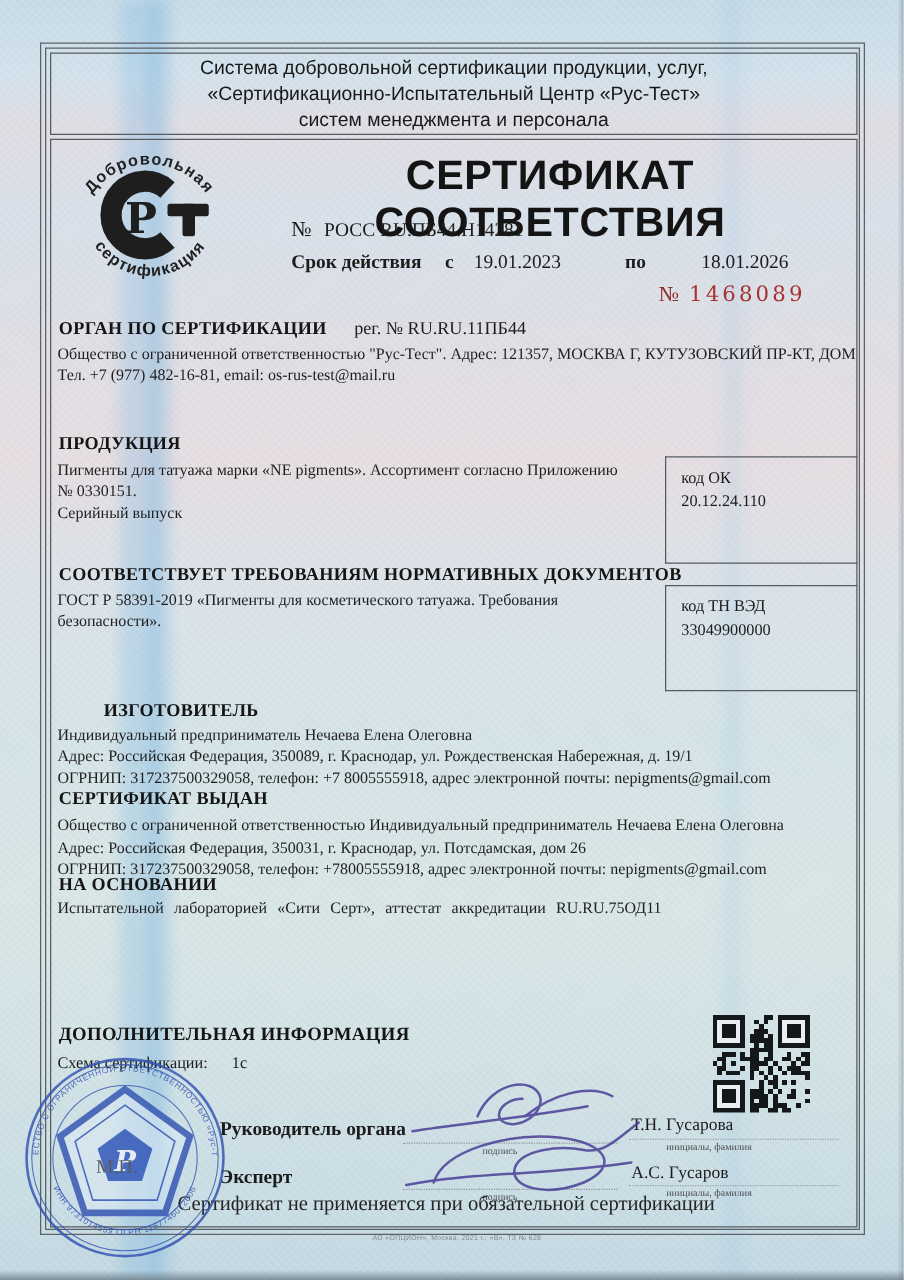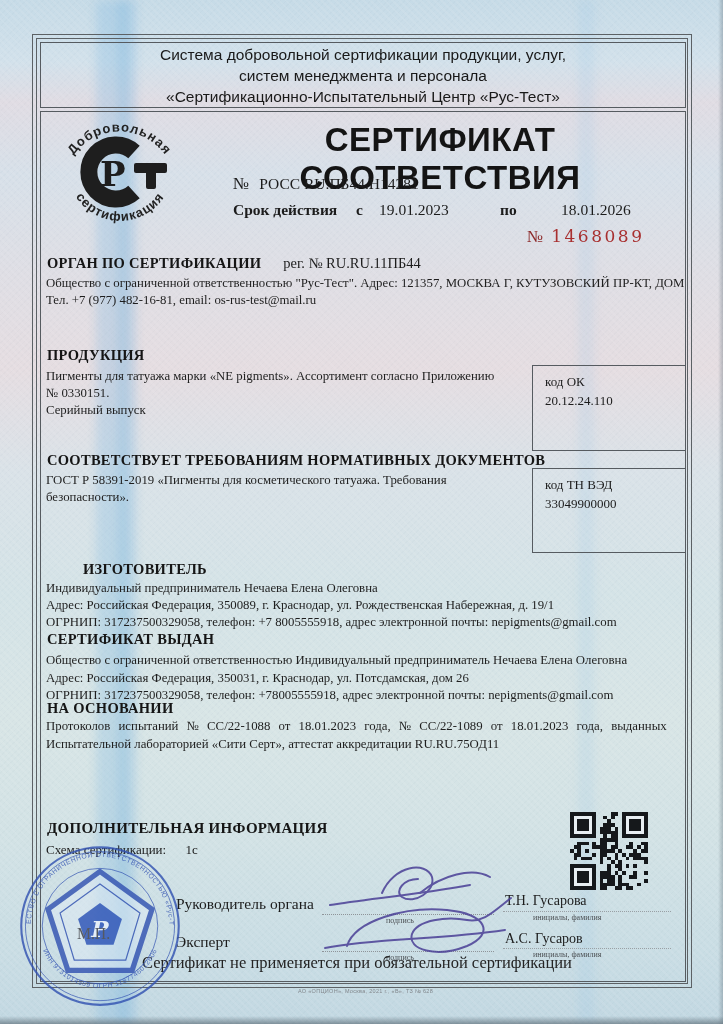--- a/index.html
+++ b/index.html
@@ -57,21 +57,21 @@
   .h-row{display:flex;gap:22px;align-items:baseline;}
   .reg{font-size:14.5px;font-weight:normal;}
   .body-text{font-size:12.8px;line-height:16.5px;color:#1e1e1e;}
   .just1 > div:first-child{word-spacing:5px;}
 
   .code-box{left:532px;width:154px;border:1px solid #565b60;border-right:none;
     box-sizing:border-box;padding:6px 0 0 12px;font-size:13px;line-height:19px;}
 
   .qr{left:570px;top:812px;}
 
-  .role{left:176px;font-family:"Liberation Serif",serif;font-weight:normal;font-size:15.5px;}
+  .role{left:176px;font-family:"Liberation Serif",serif;font-weight:bold;font-size:15.5px;}
   .sig-line{border-top:1px dotted #8f9499;width:172px;height:0;}
   .caption{font-size:8px;color:#4b4f53;}
   .name{font-size:14px;}
   .name-line{border-top:1px dotted #9aa0a5;width:168px;height:0;}
 
   .bottom-note{left:142px;top:953px;font-size:16.5px;color:#242424;}
   .fineprint{left:298px;top:988px;font-size:5.5px;color:#82878c;letter-spacing:.3px;
     font-family:"Liberation Sans",sans-serif;}
   svg{display:block;}
 </style>
@@ -82,22 +82,22 @@
 <div class="streak s1"></div>
 <div class="streak s2"></div>
 <div class="streak s3"></div>
 
 <div class="frame">
   <div class="frame-inner"></div>
 </div>
 
 <div class="header-box">
   <div>Система добровольной сертификации продукции, услуг,</div>
+  <div>«Сертификационно-Испытательный Центр «Рус-Тест»</div>
   <div>систем менеджмента и персонала</div>
-  <div>«Сертификационно-Испытательный Центр «Рус-Тест»</div>
 </div>
 
 <div class="main-box"></div>
 
 <div class="abs" style="left:52px;top:114px;">
   <svg width="135" height="114" viewBox="0 0 135 114">
     <defs>
       <path id="logo-arc-top" d="M 12,66 A 56,56 0 0 1 123,66"></path>
       <path id="logo-arc-bottom" d="M 16,64 A 53,53 0 0 0 120,64"></path>
     </defs>
@@ -169,21 +169,20 @@
 
 <div class="abs sec-h" style="left:47px;top:631px;">СЕРТИФИКАТ ВЫДАН</div>
 <div class="abs body-text" style="left:46px;top:652px;width:642px;line-height:17.5px;">
     <div>Общество с ограниченной ответственностью Индивидуальный предприниматель Нечаева Елена Олеговна</div>
     <div>Адрес: Российская Федерация, 350031, г. Краснодар, ул. Потсдамская, дом 26</div>
     <div>ОГРНИП: 317237500329058, телефон: +78005555918, адрес электронной почты: nepigments@gmail.com</div>
   </div>
 
 <div class="abs sec-h" style="left:47px;top:700px;">НА ОСНОВАНИИ</div>
 <div class="abs body-text just1" style="left:46px;top:718px;width:640px;line-height:17.5px;">
-    <div>Протоколов испытаний № СС/22-1088 от 18.01.2023 года, № СС/22-1089 от 18.01.2023 года, выданных</div>
     <div>Испытательной лабораторией «Сити Серт», аттестат аккредитации  RU.RU.75ОД11</div>
   </div>
 
 <div class="abs sec-h" style="left:47px;top:820px;font-size:15px;">ДОПОЛНИТЕЛЬНАЯ ИНФОРМАЦИЯ</div>
 <div class="abs" style="left:46px;top:842px;font-size:13px;">
   <span>Схема сертификации:</span>
   <span style="margin-left:16px;">1с</span>
 </div>
 
 <div class="abs qr">

